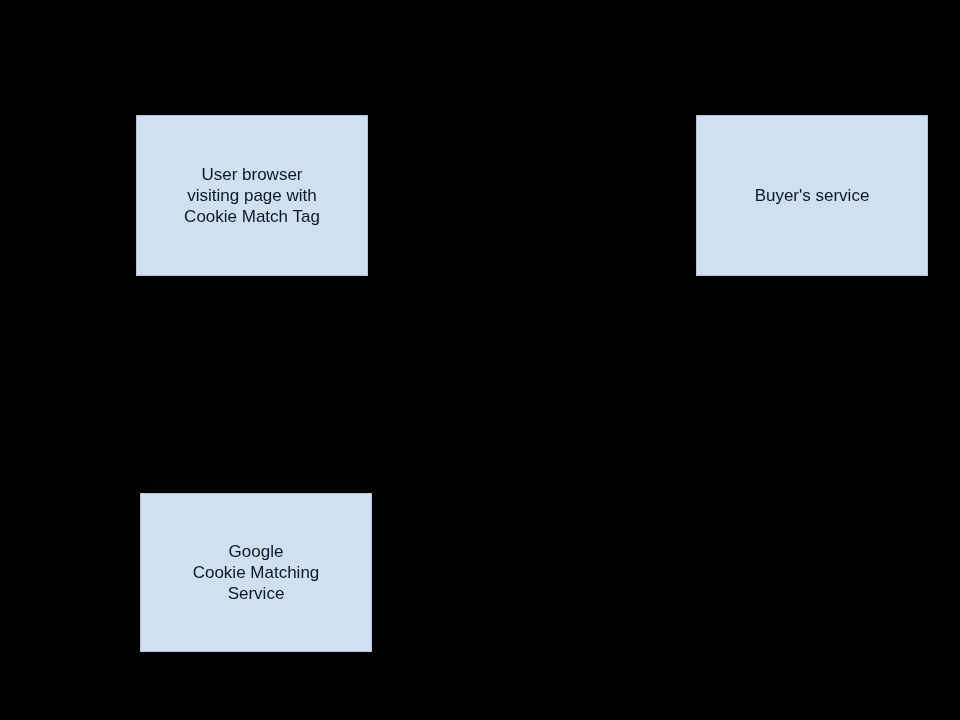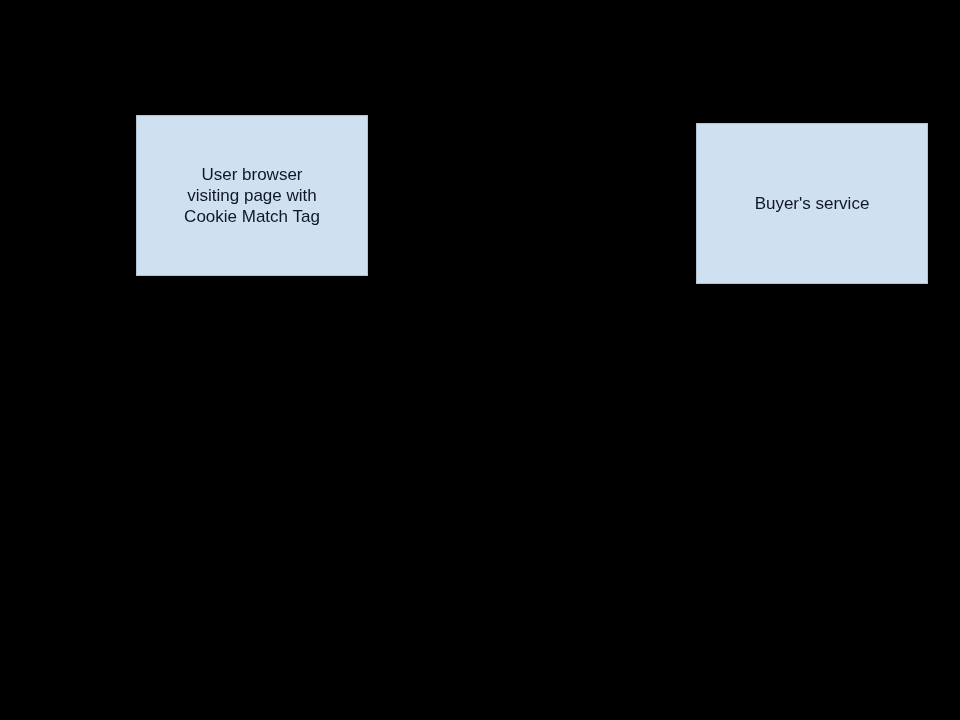--- a/index.html
+++ b/index.html
@@ -44,21 +44,21 @@
   
   #node-user-browser {
     left: 136px;
     top: 115px;
     width: 232px;
     height: 161px;
   }
   
   #node-buyer-service {
     left: 696px;
-    top: 123px;
+    top: 115px;
     width: 232px;
     height: 161px;
   }
   
   #node-google-cms {
     left: 140px;
     top: 493px;
     width: 232px;
     height: 159px;
   }
@@ -71,14 +71,19 @@
   <div class="node-box" id="node-user-browser">
     <span class="node-label">User browser
 visiting page with
 Cookie Match Tag</span>
   </div>
 
   <div class="node-box" id="node-buyer-service">
     <span class="node-label">Buyer's service</span>
   </div>
 
+  <div class="node-box" id="node-google-cms">
+    <span class="node-label">Google
+Cookie Matching
+Service</span>
+  </div>
 
 </div>
 
 </body></html>

